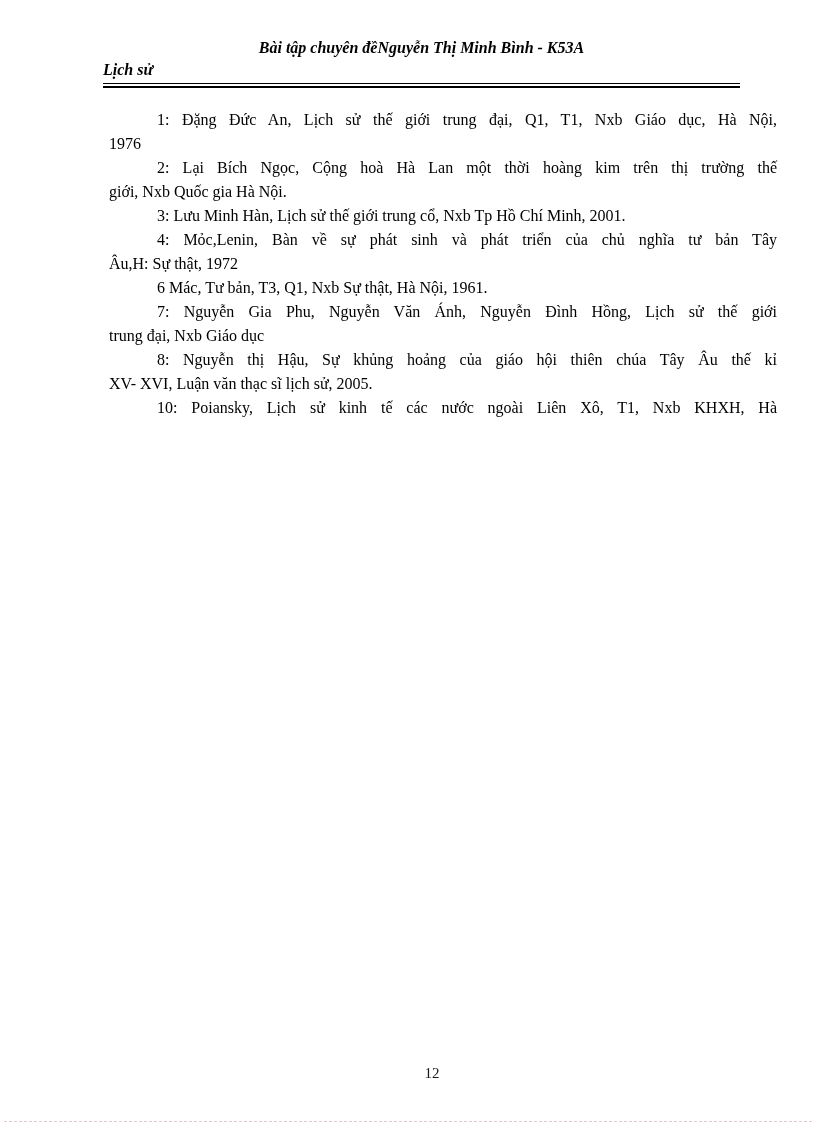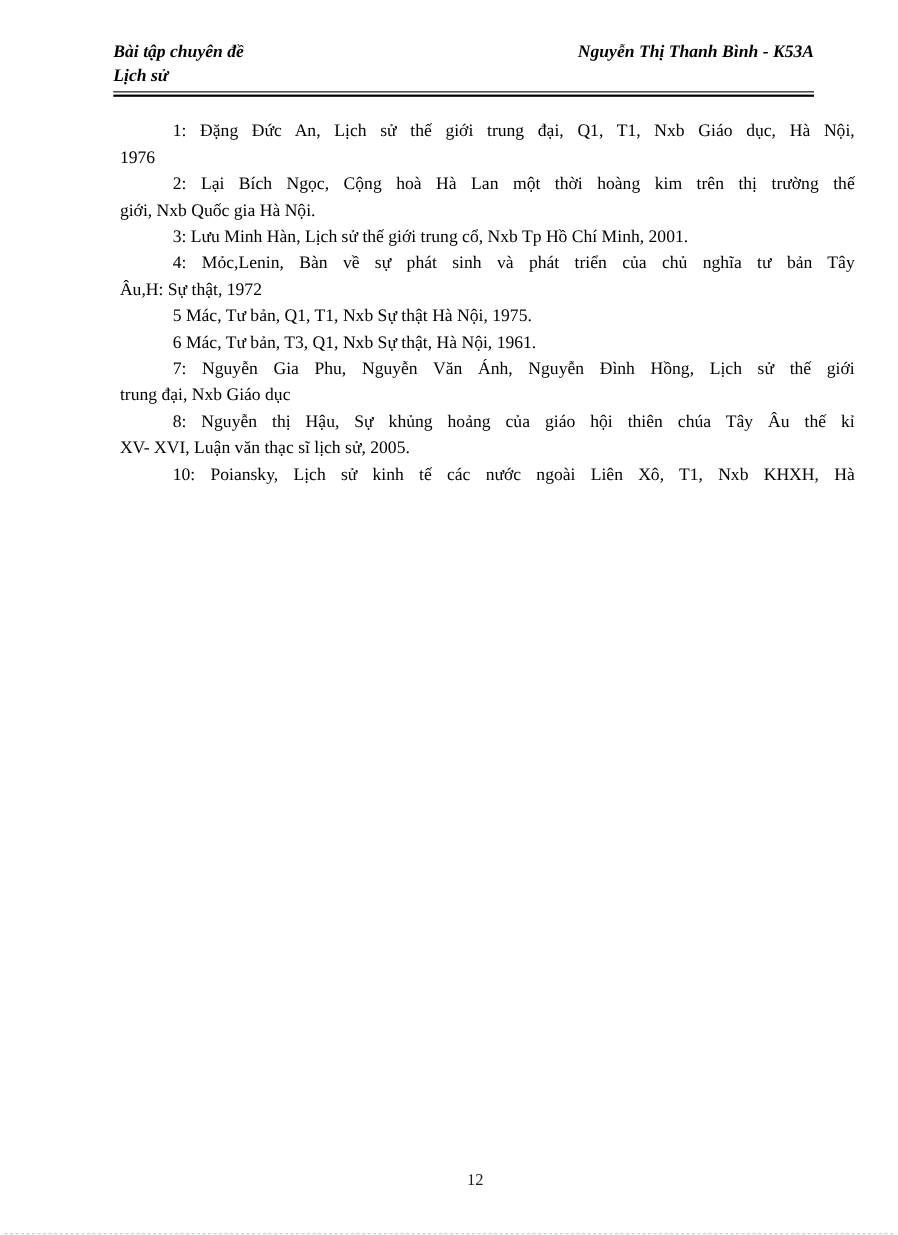--- a/index.html
+++ b/index.html
@@ -22,21 +22,21 @@
     left: 103px;
     top: 37px;
     width: 637px;
     font-weight: bold;
     font-style: italic;
     font-size: 16px;
     line-height: 22px;
   }
   .header-row1 {
     display: flex;
-    justify-content: space-between;
+    justify-content: center;
     align-items: baseline;
   }
   .header-rule {
     position: absolute;
     left: 103px;
     top: 83px;
     width: 637px;
     height: 2px;
     border-top: 1px solid #000000;
     border-bottom: 2px solid #000000;
@@ -84,21 +84,21 @@
   }
 </style>
 </head>
 <body>
 
 <div class="page">
 
   <div class="header">
     <div class="header-row1">
       <span>Bài tập chuyên đề</span>
-      <span>Nguyễn Thị Thanh Bình - K53A</span>
+      <span>Nguyễn Thị Minh Bình - K53A</span>
     </div>
     <div class="header-row2">
       <span>Lịch sử</span>
     </div>
   </div>
 
   <div class="header-rule"></div>
 
   <div class="content">
       <div class="para">
@@ -110,23 +110,20 @@
         <div class="ref-line last">giới, Nxb Quốc gia Hà Nội.</div>
       </div>
       <div class="para">
         <div class="ref-line first last">3: Lưu Minh Hàn, Lịch sử thế giới trung cổ, Nxb Tp Hồ Chí Minh, 2001.</div>
       </div>
       <div class="para">
         <div class="ref-line first">4: Mỏc,Lenin, Bàn về sự phát  sinh và phát triển  của chủ nghĩa tư bản Tây</div>
         <div class="ref-line last">Âu,H: Sự thật, 1972</div>
       </div>
       <div class="para">
-        <div class="ref-line first last">5 Mác, Tư bản, Q1, T1, Nxb Sự thật Hà Nội, 1975.</div>
-      </div>
-      <div class="para">
         <div class="ref-line first last">6 Mác, Tư bản, T3, Q1, Nxb Sự thật, Hà Nội, 1961.</div>
       </div>
       <div class="para">
         <div class="ref-line first">7: Nguyễn Gia Phu, Nguyễn Văn Ánh, Nguyễn Đình Hồng, Lịch sử thế giới</div>
         <div class="ref-line last">trung đại, Nxb Giáo dục</div>
       </div>
       <div class="para">
         <div class="ref-line first">8: Nguyễn thị Hậu, Sự khủng hoảng của giáo hội thiên chúa Tây Âu thế kỉ</div>
         <div class="ref-line last">XV- XVI, Luận văn thạc sĩ lịch sử, 2005.</div>
       </div>

